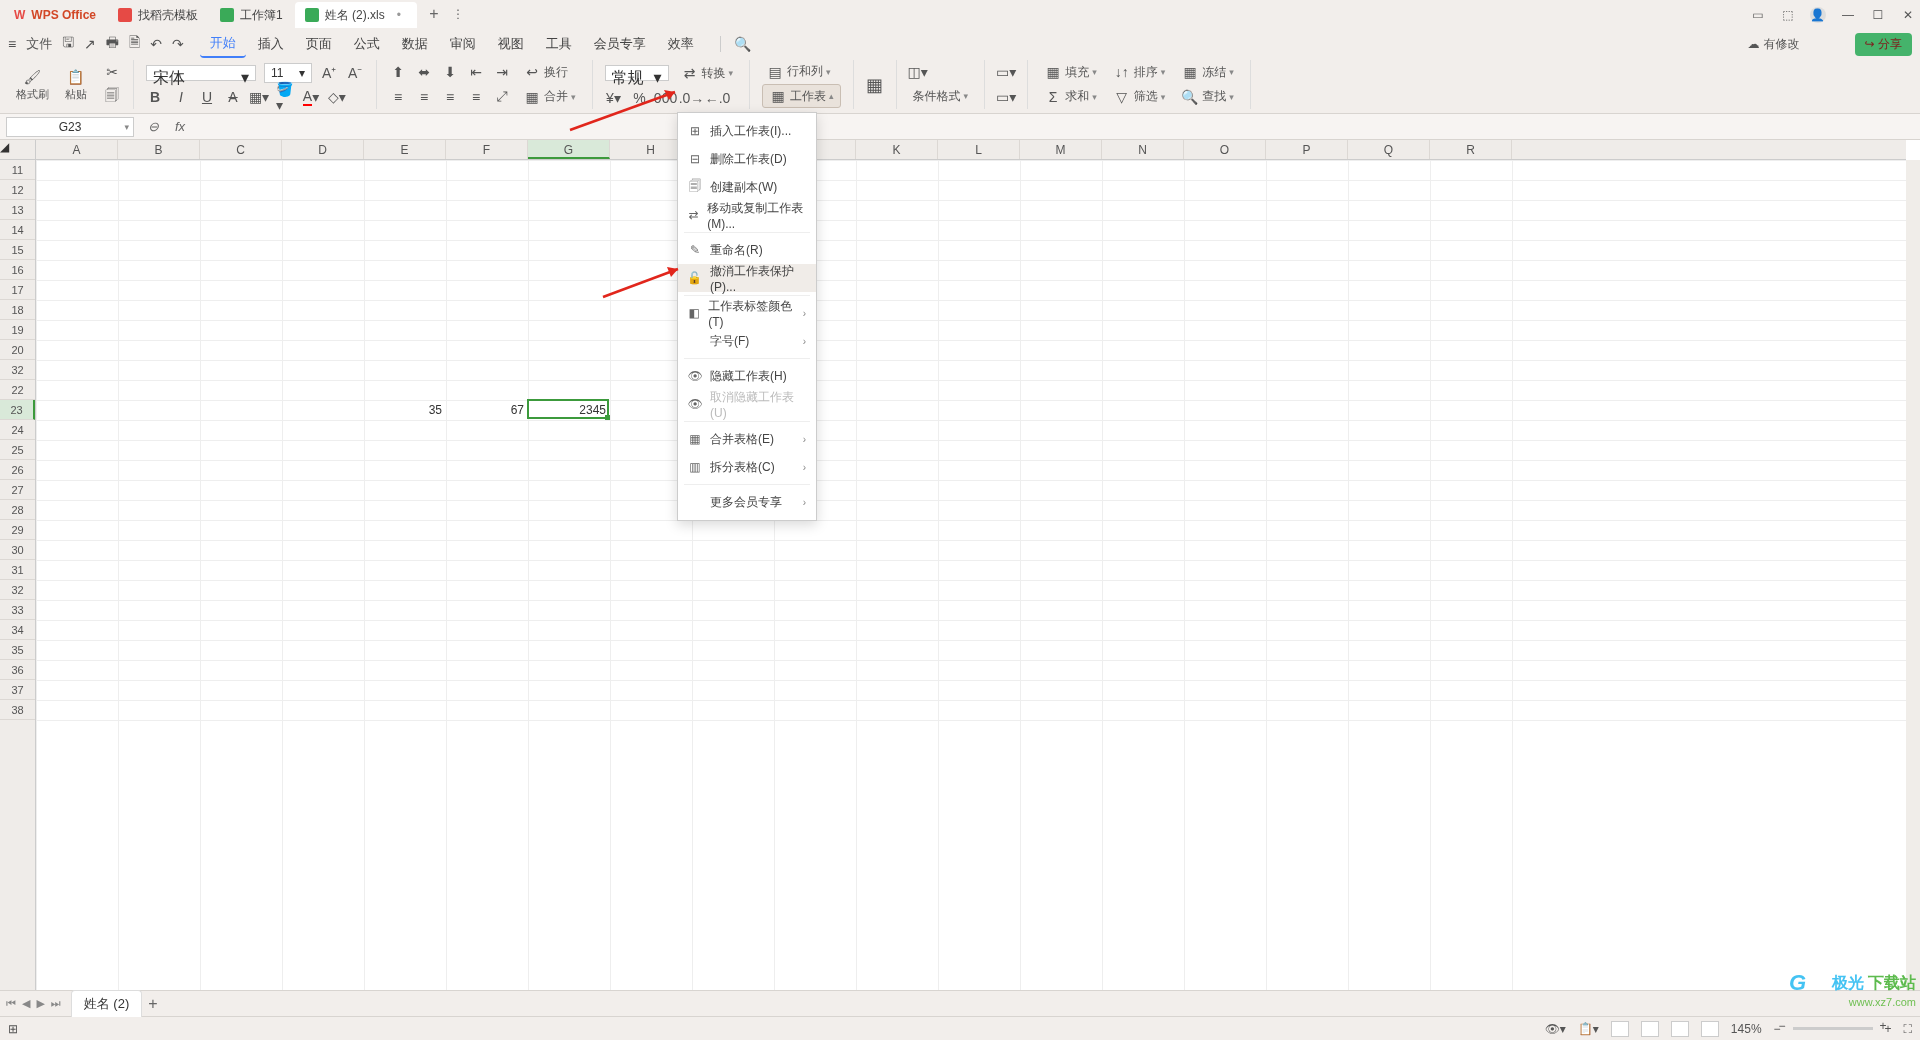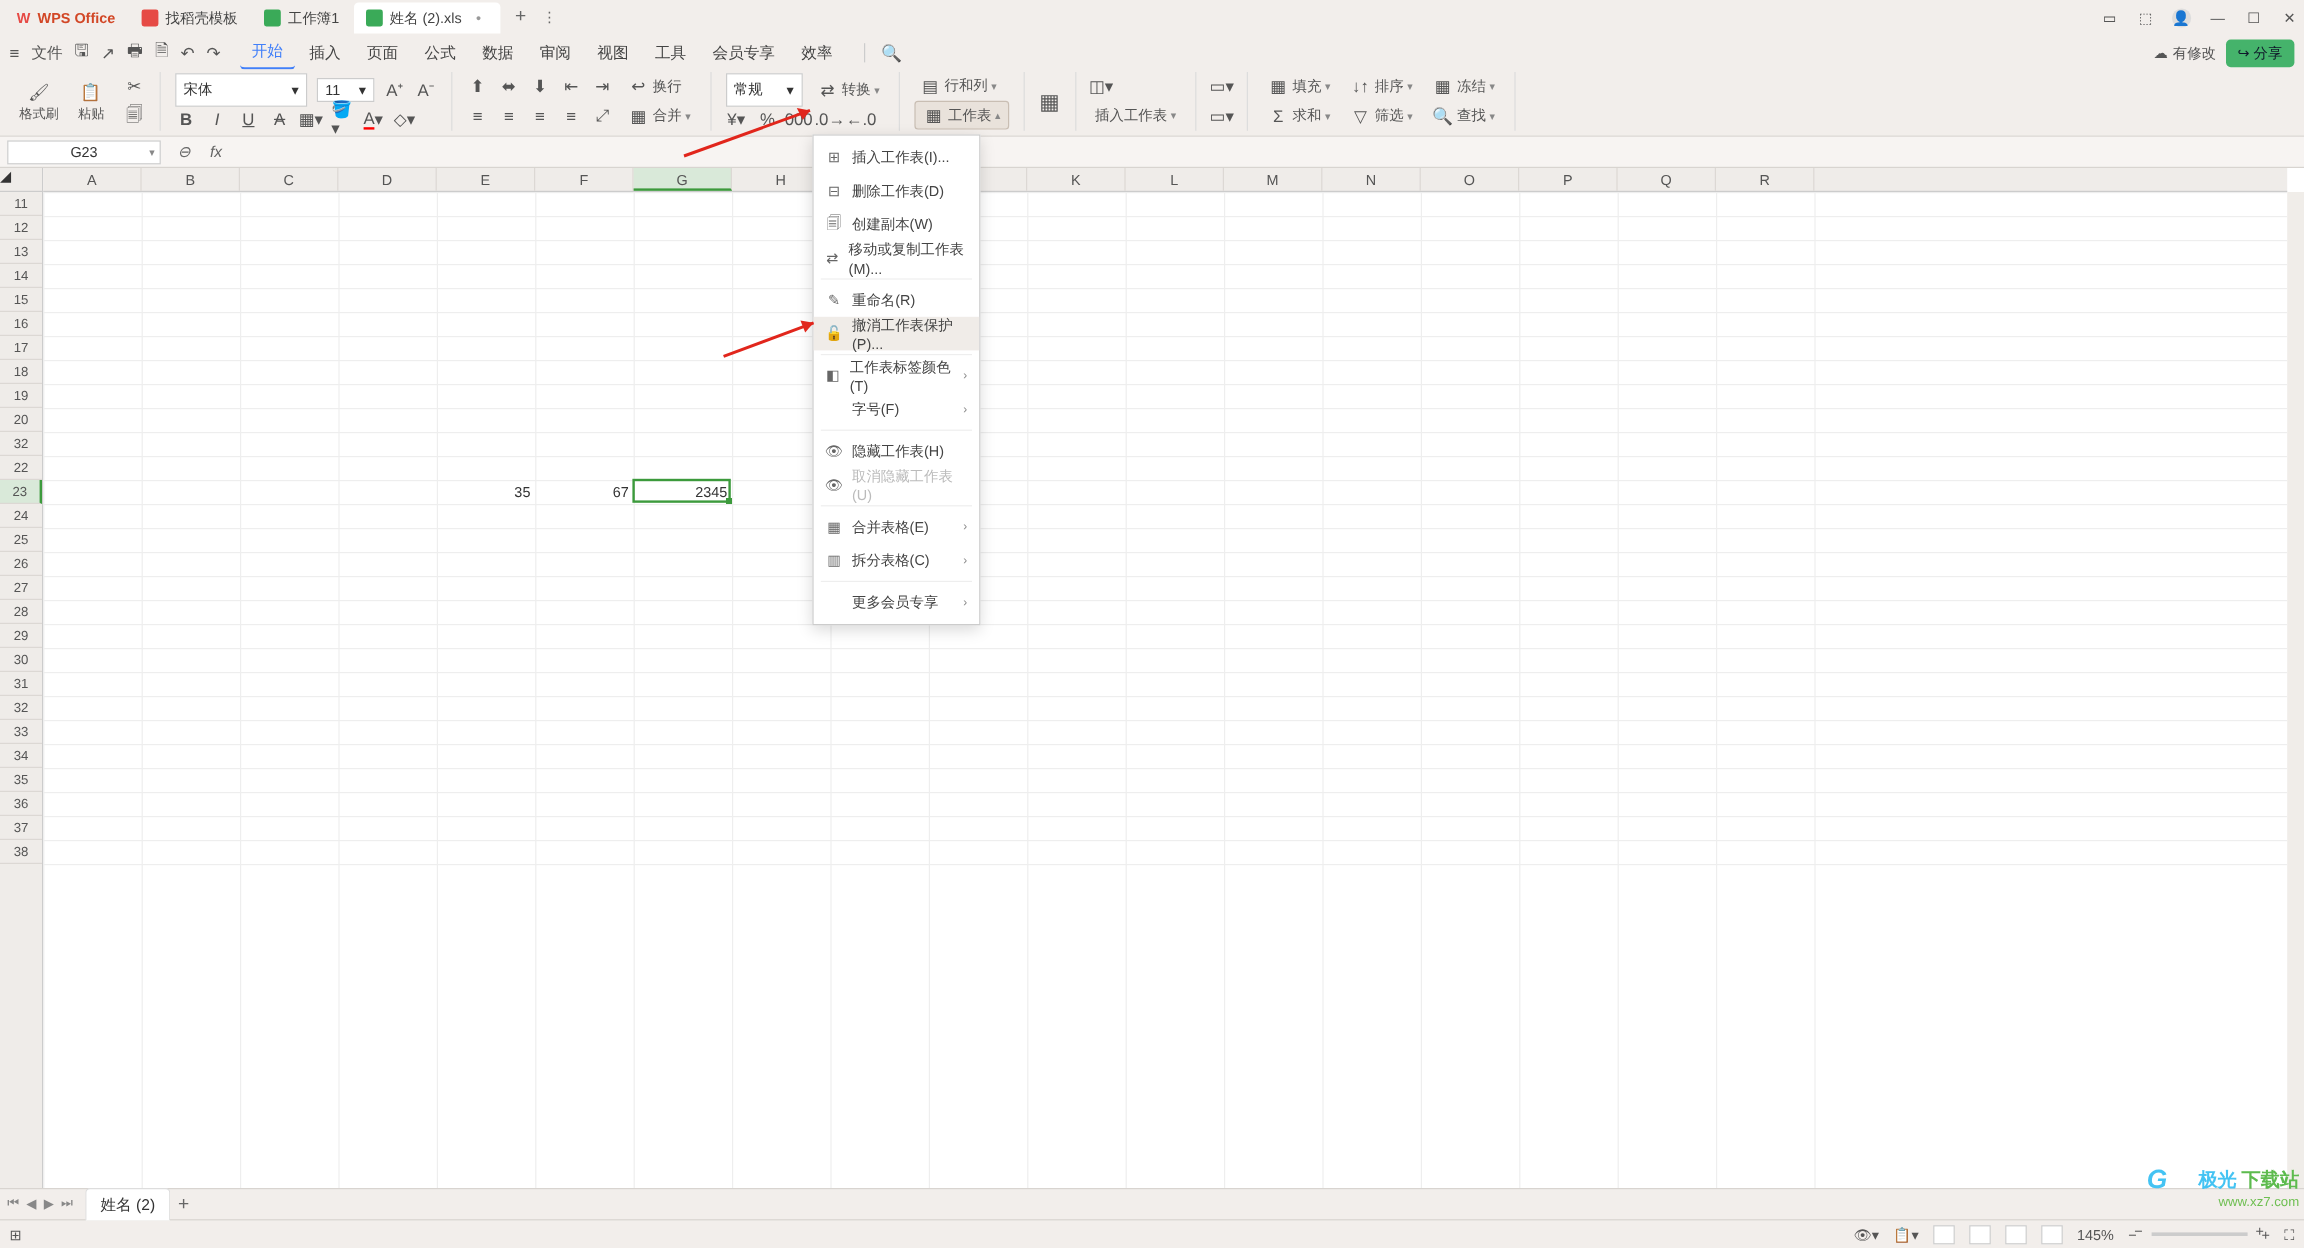--- a/index.html
+++ b/index.html
@@ -17,34 +17,34 @@
   .titleright{margin-left:auto;display:flex;gap:14px;align-items:center;color:#555;}
   .titleright .wbtn{width:16px;height:16px;display:flex;align-items:center;justify-content:center;}
   
   
   .menubar{height:28px;display:flex;align-items:center;padding:0 8px;gap:2px;background:#f2eeeb;}
   .menubar .mbtn{padding:4px 10px;font-size:13px;color:#444;border-radius:4px;}
   .menubar .mbtn.active{color:#417ff9;border-bottom:2px solid #417ff9;}
   .menubar .qicons{display:flex;gap:10px;align-items:center;color:#555;margin-right:14px;}
   .menubar .qicons span{font-size:14px;}
   .menubar-right{margin-left:auto;display:flex;gap:8px;align-items:center;}
-  .pill{background:#45b36b;color:#0f172a;padding:3px 10px;border-radius:4px;font-size:12px;}
+  .pill{background:#45b36b;color:#7f1d1d;padding:3px 10px;border-radius:4px;font-size:12px;margin-left:47px;}
   .pill2{color:#555;display:flex;align-items:center;gap:4px;}
   
   
   .ribbon{height:56px;background:#f2eeeb;display:flex;padding:2px 8px 4px;gap:0;border-bottom:1px solid #d8d4d0;align-items:stretch;}
   .rgroup{display:flex;flex-direction:column;justify-content:space-around;padding:0 8px;border-right:none;}
   .rgroup.sep{border-right:1px solid #ddd;padding-right:12px;margin-right:4px;}
   .rrow{display:flex;gap:8px;align-items:center;}
   .ricon{width:18px;height:18px;display:inline-flex;align-items:center;justify-content:center;color:#555;font-size:14px;}
   .rlbl{font-size:11px;color:#555;}
   .rbtn{display:flex;align-items:center;gap:3px;padding:2px 4px;font-size:12px;color:#555;}
   .rbtn.hl{background:#e9e2db;border-radius:3px;border:1px solid #c9beb3;padding:2px 6px;}
   .rbtn .chev{font-size:9px;color:#888;}
-  .fontsel{border:1px solid #ccc;background:#fff;padding:2px 6px;font-size:12px;min-width:110px;height:28px;display:flex;align-items:center;justify-content:space-between;}
+  .fontsel{border:1px solid #ccc;background:#fff;padding:2px 6px;font-size:16px;min-width:110px;height:16px;display:flex;justify-content:space-between;}
   .fontsize{border:1px solid #ccc;background:#fff;padding:2px 6px;font-size:12px;width:48px;height:20px;display:flex;align-items:center;justify-content:space-between;}
   .stack{display:flex;flex-direction:column;align-items:center;gap:1px;}
   
   
   .fbar{height:26px;display:flex;align-items:center;background:#f7f4f2;border-bottom:1px solid #d8d4d0;}
   .namebox{width:128px;border:1px solid #ccc;background:#fff;margin:2px 6px;height:20px;display:flex;align-items:center;justify-content:center;font-size:12px;position:relative;}
   .namebox::after{content:"▾";font-size:9px;position:absolute;right:4px;color:#888;}
   .fxbtn{padding:0 8px;color:#666;font-size:13px;font-style:italic;}
   .formula{flex:1;background:#fff;border:1px solid #ccc;height:20px;margin:2px 6px 2px 0;padding:0 6px;display:flex;align-items:center;font-size:12px;}
   
@@ -286,21 +286,21 @@
     <div class="stack">
         <span class="ricon" style="font-size:18px;">▦</span>
       </div>
   </div>
   <div class="rgroup sep">
     <div class="rrow">
         <span class="ricon">◫▾</span>
       </div>
     <div class="rrow">
         <span class="rbtn">
-          <span>插入工作表</span>
+          <span>条件格式</span>
           <span class="chev">▾</span>
         </span>
       </div>
   </div>
   <div class="rgroup sep">
     <div class="rrow">
         <span class="ricon">▭▾</span>
       </div>
     <div class="rrow">
         <span class="ricon">▭▾</span>

